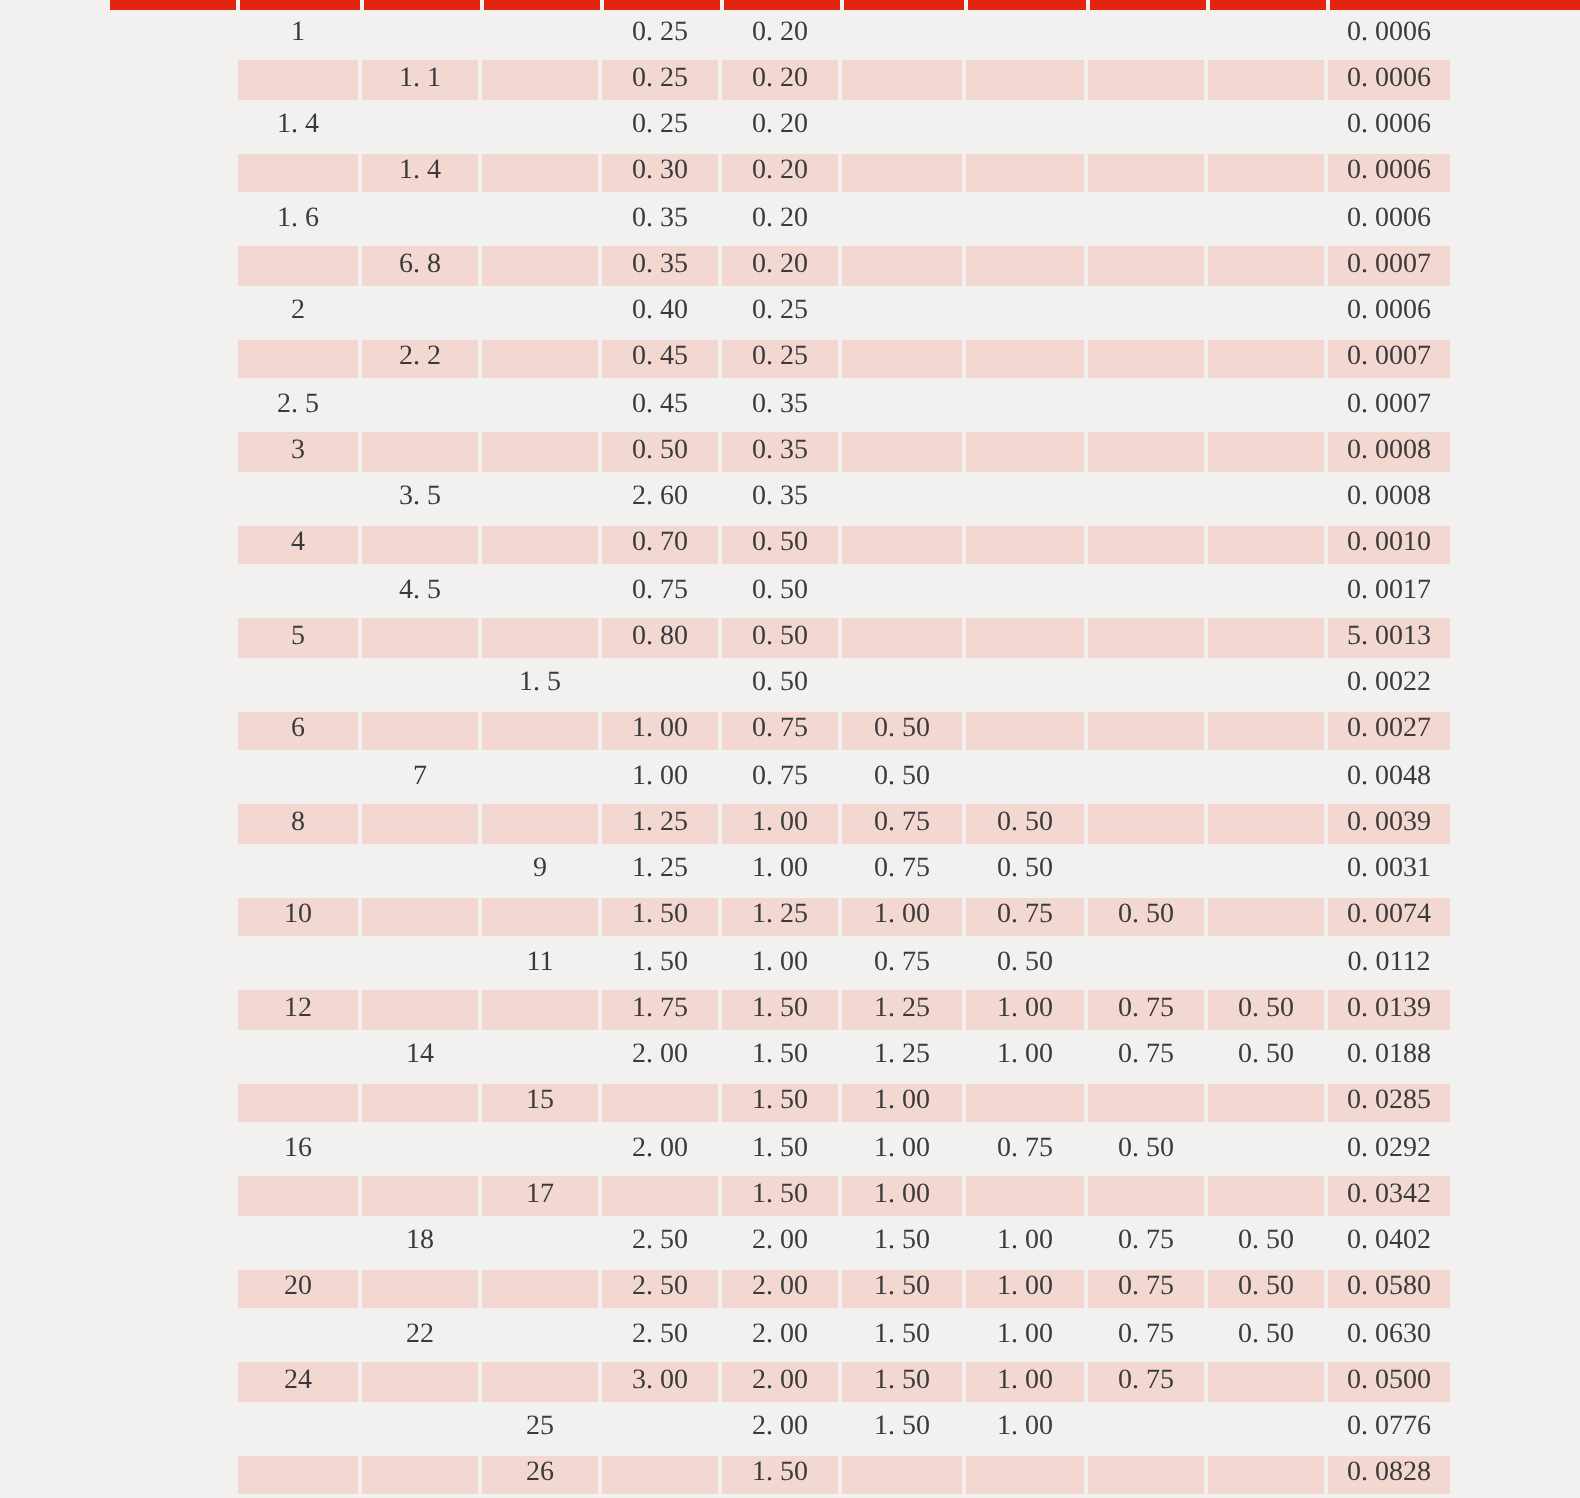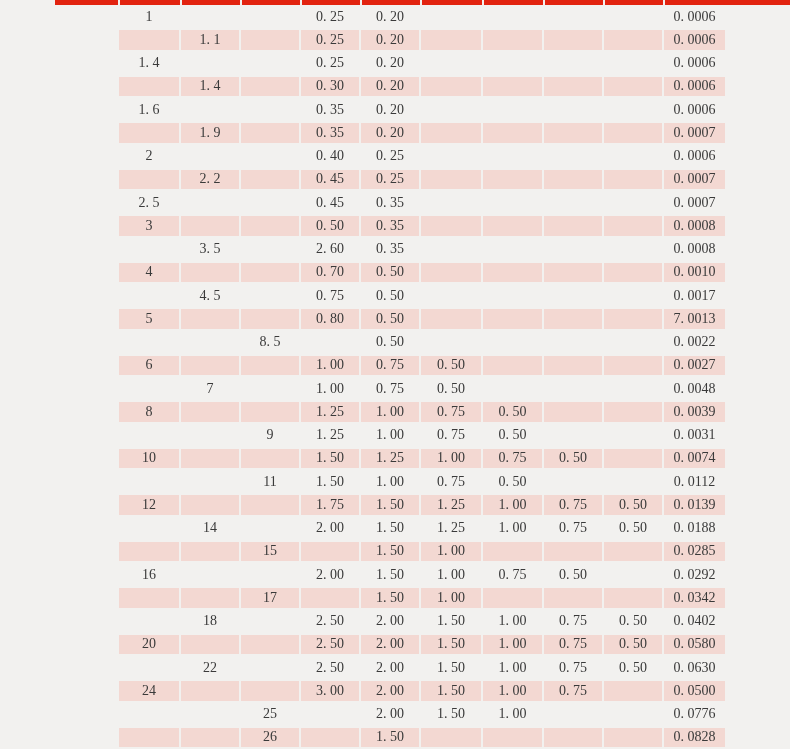--- a/index.html
+++ b/index.html
@@ -121,21 +121,21 @@
         <div class="cell">0. 35</div>
         <div class="cell">0. 20</div>
         <div class="cell"></div>
         <div class="cell"></div>
         <div class="cell"></div>
         <div class="cell"></div>
         <div class="cell">0. 0006</div>
       </div>
       <div class="row shaded">
         <div class="cell"></div>
-        <div class="cell">1. 9</div>
+        <div class="cell">6. 8</div>
         <div class="cell"></div>
         <div class="cell">0. 35</div>
         <div class="cell">0. 20</div>
         <div class="cell"></div>
         <div class="cell"></div>
         <div class="cell"></div>
         <div class="cell"></div>
         <div class="cell">0. 0007</div>
       </div>
       <div class="row">
@@ -225,26 +225,26 @@
       <div class="row shaded">
         <div class="cell">5</div>
         <div class="cell"></div>
         <div class="cell"></div>
         <div class="cell">0. 80</div>
         <div class="cell">0. 50</div>
         <div class="cell"></div>
         <div class="cell"></div>
         <div class="cell"></div>
         <div class="cell"></div>
-        <div class="cell">7. 0013</div>
-      </div>
-      <div class="row">
-        <div class="cell"></div>
-        <div class="cell"></div>
-        <div class="cell">8. 5</div>
+        <div class="cell">5. 0013</div>
+      </div>
+      <div class="row">
+        <div class="cell"></div>
+        <div class="cell"></div>
+        <div class="cell">1. 5</div>
         <div class="cell"></div>
         <div class="cell">0. 50</div>
         <div class="cell"></div>
         <div class="cell"></div>
         <div class="cell"></div>
         <div class="cell"></div>
         <div class="cell">0. 0022</div>
       </div>
       <div class="row shaded">
         <div class="cell">6</div>

